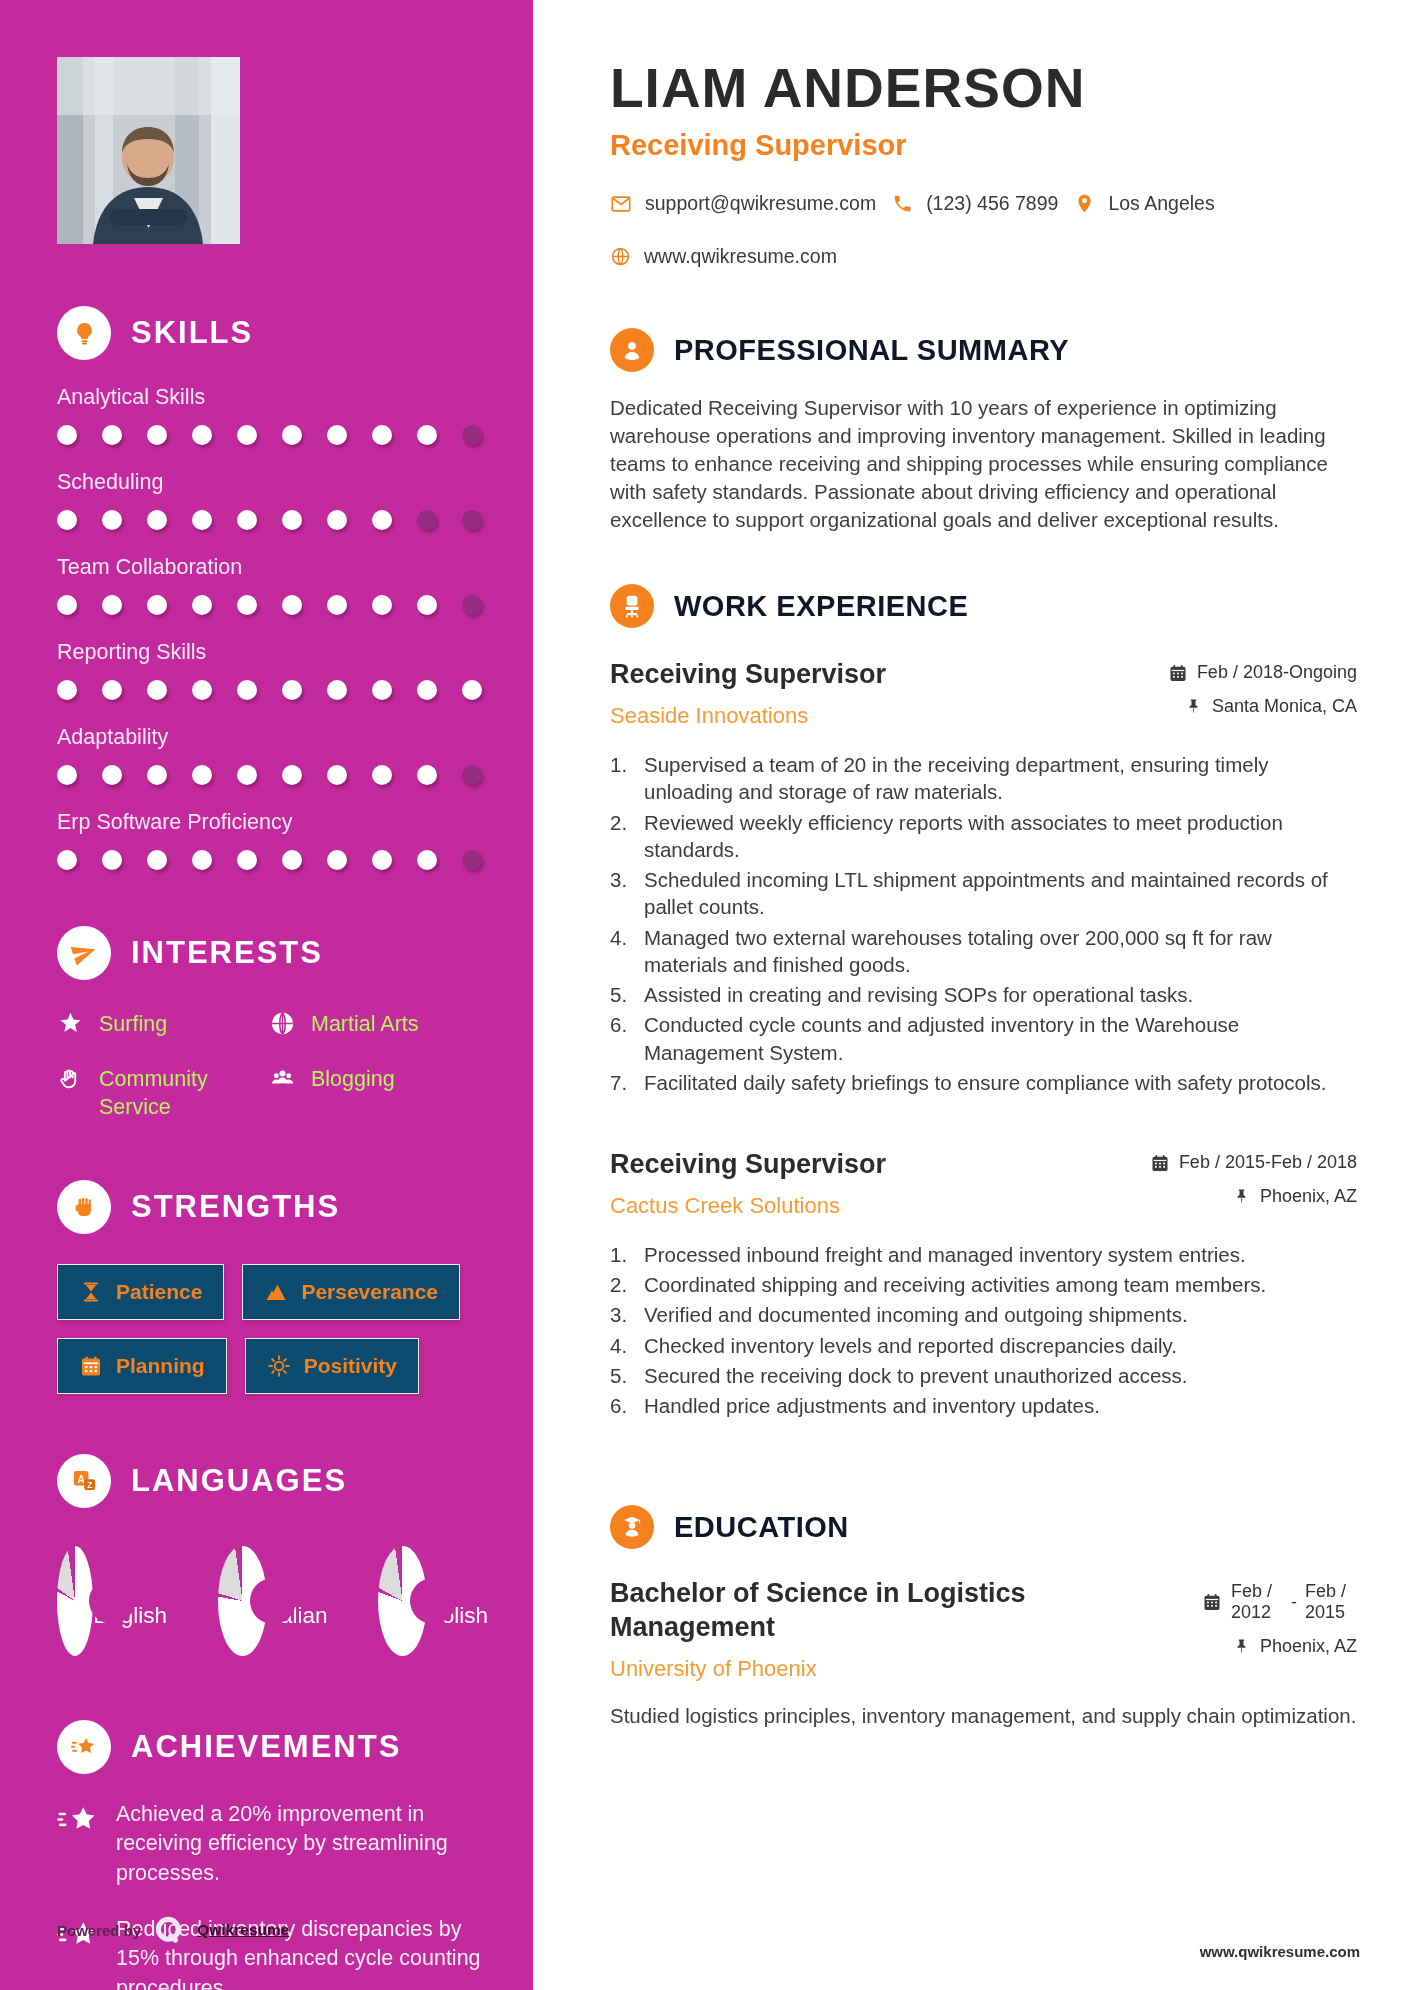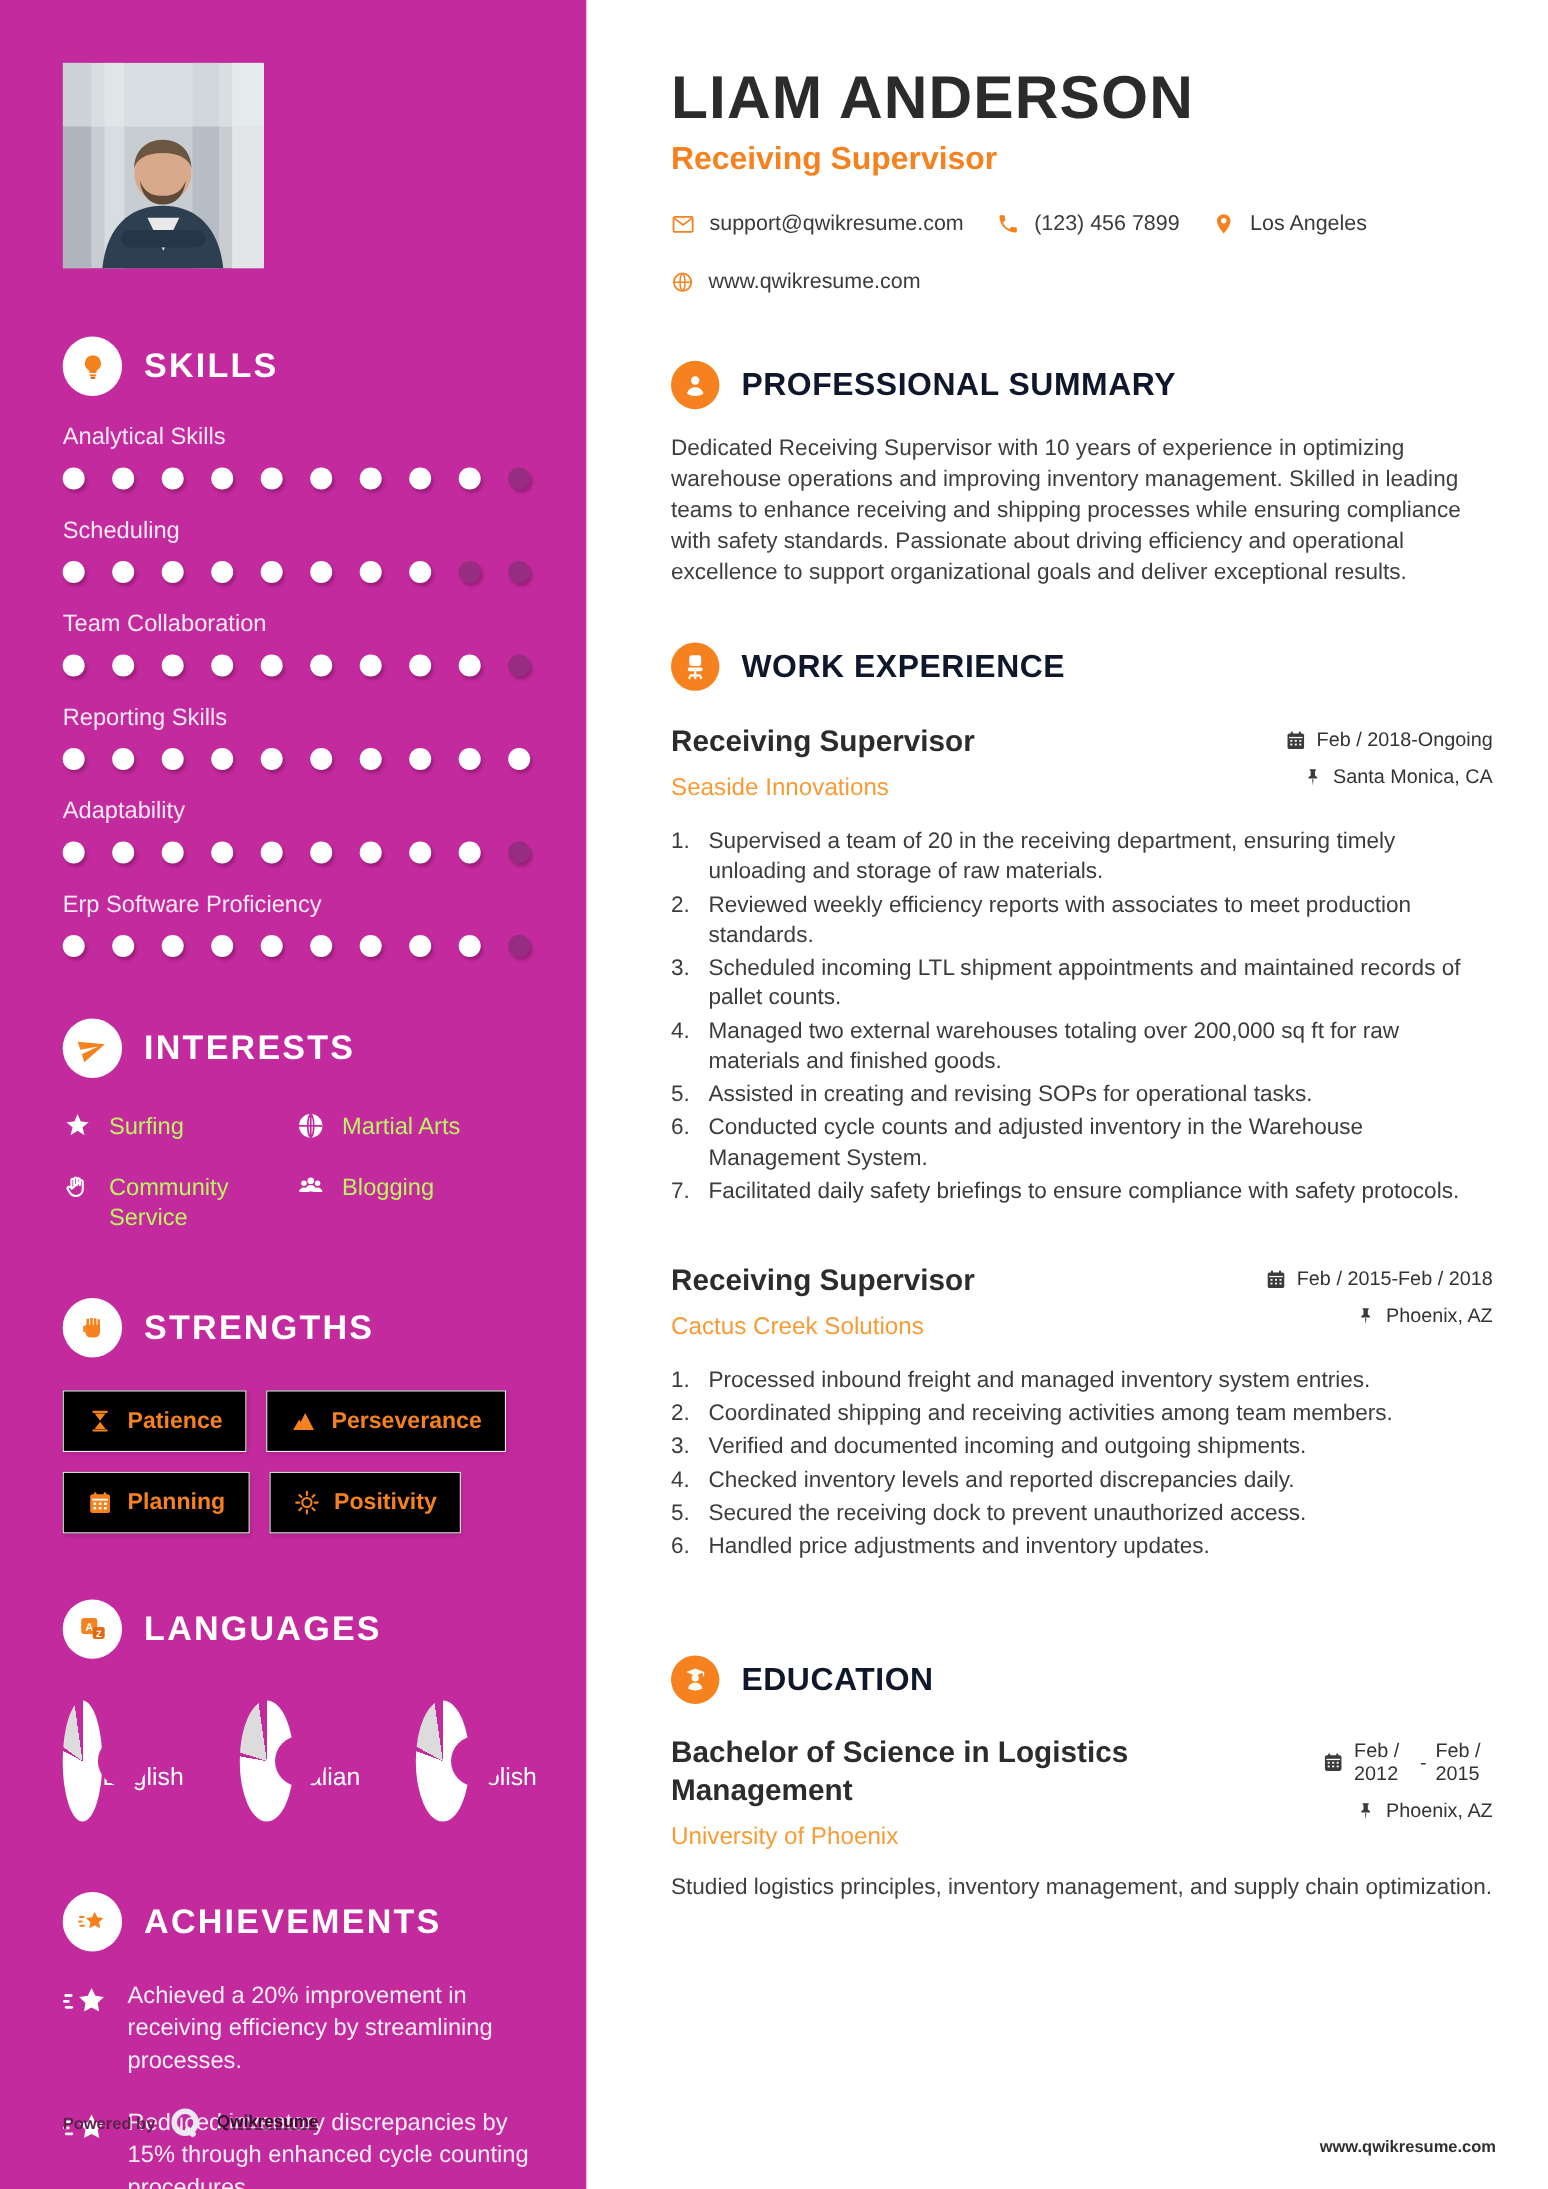--- a/index.html
+++ b/index.html
@@ -31,21 +31,21 @@
   .dot{width:20px;height:20px;border-radius:50%;background:#fff;
     box-shadow:2px 3px 3px rgba(60,0,45,.30);}
   .dot--dim{background:var(--dot-dim,#962d80);}
 
   .int-grid{display:grid;grid-template-columns:196px 1fr;column-gap:16px;row-gap:26px;margin-top:30px;}
   .int-item{display:flex;gap:15px;align-items:flex-start;}
   .int-item .lbl{font-size:21.5px;line-height:1.3;color:#bef264;padding-top:1px;}
   .int-item svg{flex:0 0 auto;}
 
   .chips{margin-top:12px;display:flex;flex-wrap:wrap;}
-  .chip{display:inline-flex;align-items:flex-start;gap:13px;background:#000000;border:1px solid #eee;
+  .chip{display:inline-flex;align-items:flex-start;gap:13px;background:#0c4a6e;border:1px solid #eee;
     padding:15px 21px;margin:18px 18px 0 0;box-shadow:1px 2px 4px rgba(60,0,45,.18);}
   .chip .lbl{font-size:21px;font-weight:bold;color:var(--accent-orange,#f5821f);}
 
   .langs{display:flex;justify-content:space-between;margin-top:38px;width:431px;}
   .lang{width:110px;display:flex;flex-direction:row;align-items:center;}
   .donut{width:110px;height:110px;border-radius:50%;position:relative;}
   .donut-hole{position:absolute;left:32px;top:32px;width:46px;height:46px;border-radius:50%;
     background:var(--accent-magenta,#c32a9d);}
   .lang .lbl{margin-top:30px;font-size:22.5px;color:#fff;}
 
@@ -55,21 +55,21 @@
 
   .s-footer{position:absolute;left:57px;bottom:43px;display:flex;align-items:center;gap:11px;}
   .s-footer .pby{font-size:15px;color:#5d2150;font-weight:bold;}
   .s-footer .brand{font-size:15.5px;color:#2d1126;font-weight:bold;text-decoration:underline;cursor:pointer;}
 
   
   .main{position:absolute;left:558px;top:0;right:0;height:100%;padding:56px 50px 0 52px;}
   h1.name{font-size:55px;font-weight:800;color:#2b2b2b;letter-spacing:1px;}
   .job-title-top{margin-top:9px;font-size:29px;font-weight:bold;color:var(--accent-orange,#f5821f);}
   .contacts{margin-top:27px;}
-  .c-row{display:flex;align-items:flex-end;gap:14px;margin-top:30px;flex-wrap:wrap;}
+  .c-row{display:flex;align-items:flex-end;margin-top:30px;flex-wrap:wrap;}
   .c-item{display:flex;align-items:center;gap:13px;margin-right:16px;}
   .c-item .txt{font-size:19.5px;color:#3a3a3a;}
   .c-item svg{flex:0 0 auto;}
 
   .m-section{margin-top:60px;}
   .m-head{display:flex;align-items:center;gap:20px;}
   .m-head .circ{width:44px;height:44px;border-radius:50%;background:var(--accent-orange,#f5821f);
     flex:0 0 auto;display:flex;align-items:center;justify-content:center;}
   .m-head h2{font-size:29px;font-weight:bold;color:#0f172a;letter-spacing:.5px;}
 

